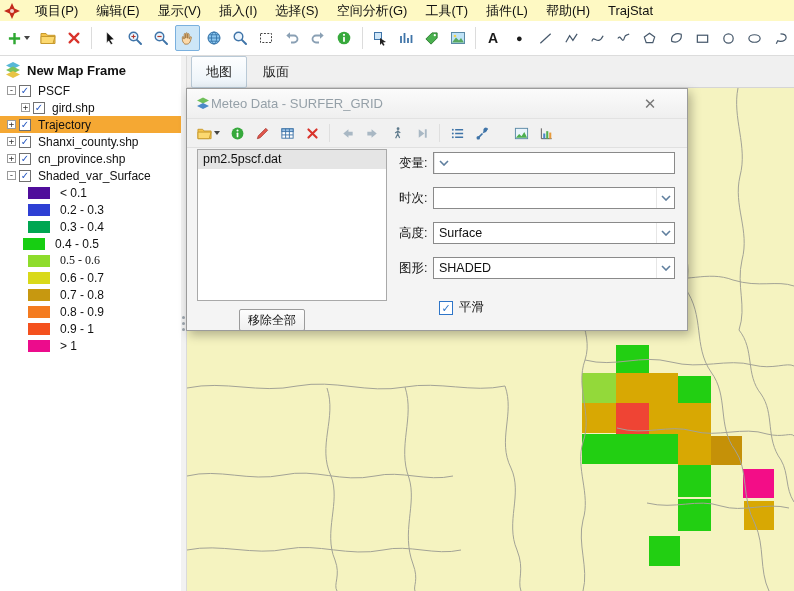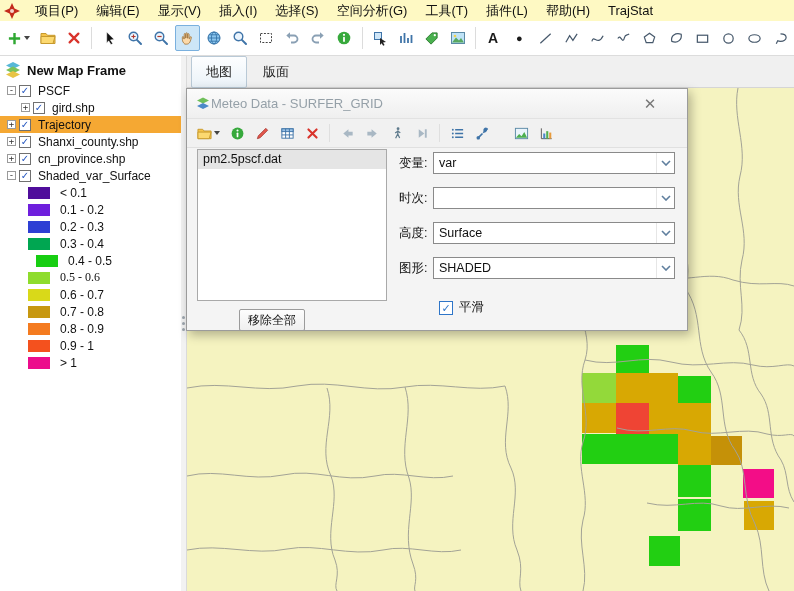--- a/index.html
+++ b/index.html
@@ -296,32 +296,28 @@
         <div class="tree-row" style="padding-left: 7px;">
           <span class="expander">-</span>
           <span class="tree-check">✓</span>
           <span class="tree-label">Shaded_var_Surface</span>
         </div>
         <div class="tree-row" style="padding-left: 28px;">
           <span class="swatch" style="background: rgb(79, 13, 155);"></span>
           <span class="class-label">&lt; 0.1</span>
         </div>
         <div class="tree-row" style="padding-left: 28px;">
-          <span class="swatch" style="background: rgb(111, 31, 221);"></span>
-          <span class="class-label">0.1 - 0.2</span>
-        </div>
-        <div class="tree-row" style="padding-left: 28px;">
           <span class="swatch" style="background: rgb(46, 63, 212);"></span>
           <span class="class-label">0.2 - 0.3</span>
         </div>
         <div class="tree-row" style="padding-left: 28px;">
           <span class="swatch" style="background: rgb(0, 166, 81);"></span>
           <span class="class-label">0.3 - 0.4</span>
         </div>
-        <div class="tree-row" style="padding-left: 36px;">
+        <div class="tree-row" style="padding-left: 23px;">
           <span class="swatch" style="background: rgb(23, 206, 18);"></span>
           <span class="class-label">0.4 - 0.5</span>
         </div>
         <div class="tree-row" style="padding-left: 28px; font-family: Liberation Serif, serif;">
           <span class="swatch" style="background: rgb(142, 220, 44);"></span>
           <span class="class-label">0.5 - 0.6</span>
         </div>
         <div class="tree-row" style="padding-left: 28px;">
           <span class="swatch" style="background: rgb(217, 217, 25);"></span>
           <span class="class-label">0.6 - 0.7</span>
@@ -492,21 +488,20 @@
     </div>
     <div class="dlg-body">
       <div class="filelist">
           <div class="file-item selected">pm2.5pscf.dat</div>
         </div>
       <div class="remove-btn">移除全部</div>
       <div class="dlg-form">
           <div class="form-row">
             <span class="form-label">变量:</span>
             <div class="combo">
-              <span class="combo-value">var</span>
               <span class="combo-arrow">
                 <svg width="10" height="6" viewBox="0 0 10 6">
                   <path d="M1 1l4 4 4-4" fill="none" stroke="#5F7F9E" stroke-width="1.6"></path>
                 </svg>
               </span>
             </div>
           </div>
           <div class="form-row">
             <span class="form-label">时次:</span>
             <div class="combo">

